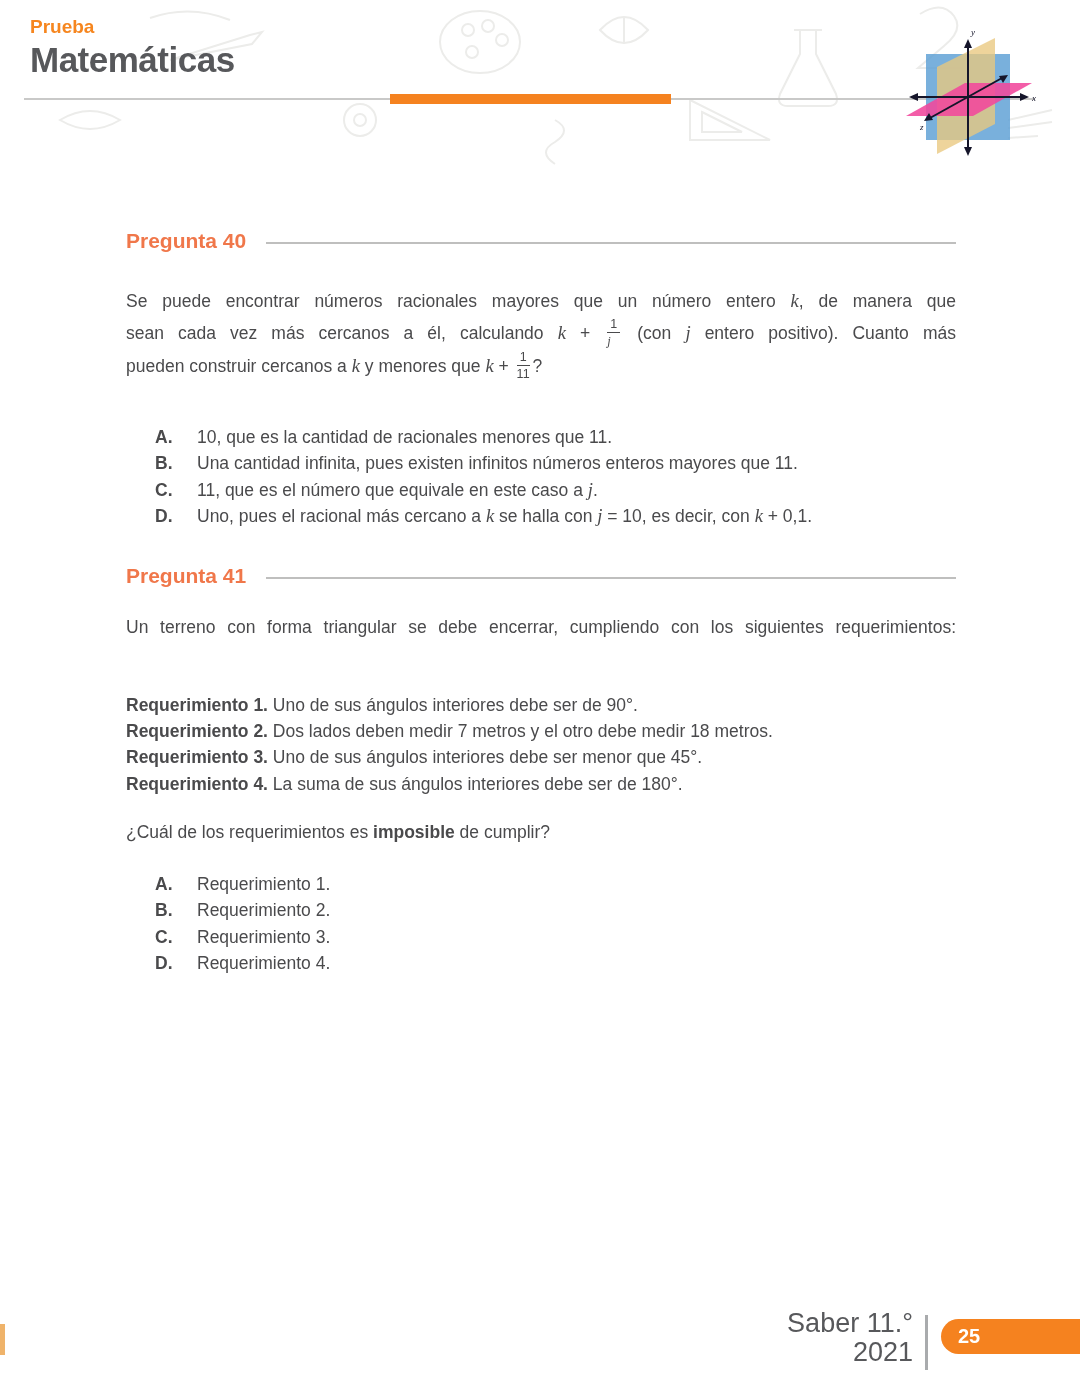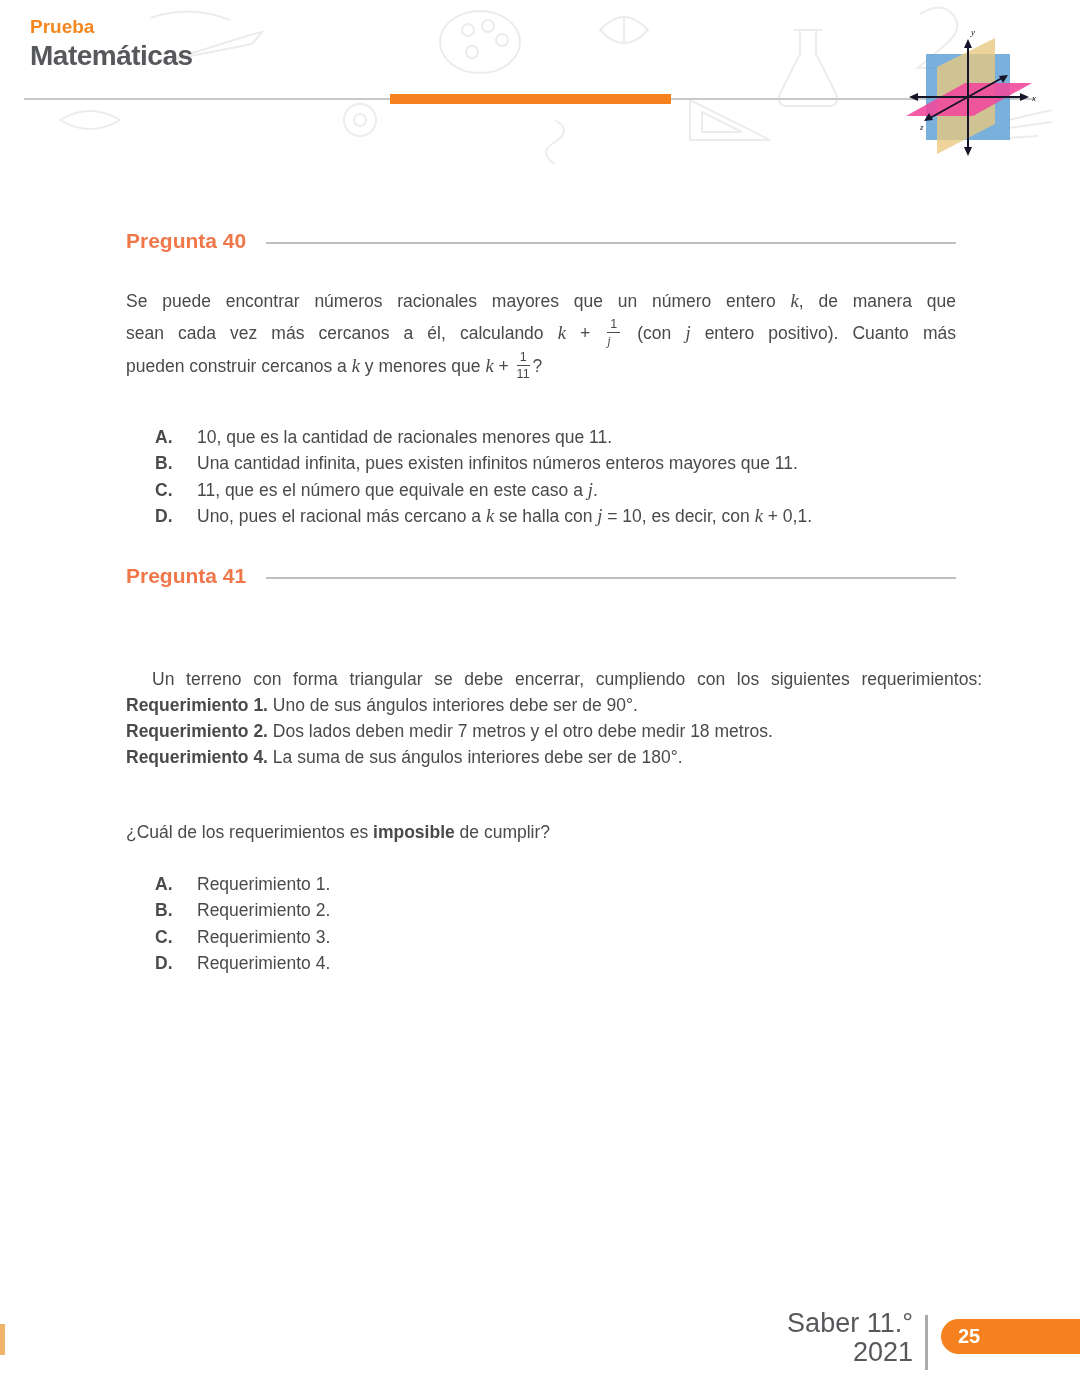--- a/index.html
+++ b/index.html
@@ -5,21 +5,21 @@
   * { margin:0; padding:0; box-sizing:border-box; }
   html,body { background:#ffffff; }
   body {
     width:1080px; height:1397px; position:relative; overflow:hidden;
     font-family:"Liberation Sans", sans-serif;
     color:#4a4a4c;
   }
   
   .doodles { position:absolute; left:0; top:0; width:1080px; height:178px; pointer-events:none; }
   .kicker  { position:absolute; left:30px; top:16px; font-size:19px; font-weight:bold; color:#f6861f; }
-  .title   { position:absolute; left:30px; top:40px; font-size:28px; font-weight:bold; color:#57585b; letter-spacing:-0.5px; }
+  .title   { position:absolute; left:30px; top:40px; font-size:35px; font-weight:bold; color:#57585b; letter-spacing:-0.5px; }
   .hdr-line   { position:absolute; left:24px; top:98px; width:1011px; height:2px; background:#c9c9c8; }
   .hdr-accent { position:absolute; left:390px; top:94px; width:281px; height:10px; background:#f5821f; }
   .axes-svg   { position:absolute; left:893px; top:20px; width:150px; height:150px; }
 
   
   .qhead { position:absolute; left:126px; width:830px; display:flex; align-items:center; }
   .qhead .qtitle { font-size:21px; font-weight:bold; color:#f0774a; white-space:nowrap; }
   .qhead .qrule  { flex:1; height:2px; background:#bfbfbe; margin-left:20px; margin-top:3px; }
   #q40-head { top:229px; }
   #q41-head { top:564px;text-align:right; }
@@ -31,21 +31,21 @@
   .ln  { height:31px; line-height:31px; }
   .lnf { height:33px; line-height:33px; }
 
   .opts { position:absolute; left:155px; width:801px; }
   #q40-opts { top:424px; }
   #q41-opts { top:871px; }
   .opt { display:flex; line-height:26.4px; font-size:17.5px; }
   .opt .letter { width:42px; font-weight:bold; flex:none; }
   .opt .otext  { flex:1; }
 
-  .q41-intro { position:absolute; left:126px; top:664px; width:830px; height:31px; line-height:31px;margin-left:26px; }
+  .q41-intro { position:absolute; left:126px; top:612px; width:830px; height:31px; line-height:31px; }
   .reqs { position:absolute; left:126px; top:692px; width:830px; }
   .req  { line-height:26.2px; font-size:17.5px; }
   .prompt { position:absolute; left:126px; top:819px; width:830px; line-height:26px; }
 
   .bld { font-weight:bold; }
   .mvar { font-family:"Liberation Serif", serif; font-style:italic; font-size:1.06em; }
 
   .frac { display:inline-block; vertical-align:middle; text-align:center; margin:0 3px; position:relative; top:-2px; }
   .fnum { display:block; font-size:12.5px; line-height:14px; padding:0 3px 1px; border-bottom:1.4px solid #4a4a4c; }
   .fden { display:block; font-size:12.5px; line-height:14px; padding-top:1px; }
@@ -145,20 +145,21 @@
 <div class="qhead" id="q41-head">
   <span class="qtitle">Pregunta 41</span>
   <span class="qrule"></span>
 </div>
 
 <div class="q41-intro body-text jline">Un terreno con forma triangular se debe encerrar, cumpliendo con los siguientes requerimientos:</div>
 
 <div class="reqs">
   <div class="req"><span class="bld">Requerimiento 1.</span> Uno de sus ángulos interiores debe ser de 90°.</div>
   <div class="req"><span class="bld">Requerimiento 2.</span> Dos lados deben medir 7 metros y el otro debe medir 18 metros.</div>
+  <div class="req"><span class="bld">Requerimiento 3.</span> Uno de sus ángulos interiores debe ser menor que 45°.</div>
   <div class="req"><span class="bld">Requerimiento 4.</span> La suma de sus ángulos interiores debe ser de 180°.</div>
 </div>
 
 <div class="prompt body-text">¿Cuál de los requerimientos es <span class="bld">imposible</span> de cumplir?</div>
 
 <div class="opts" id="q41-opts">
   <div class="opt">
     <span class="letter">A.</span>
     <span class="otext">Requerimiento 1.</span>
   </div>

